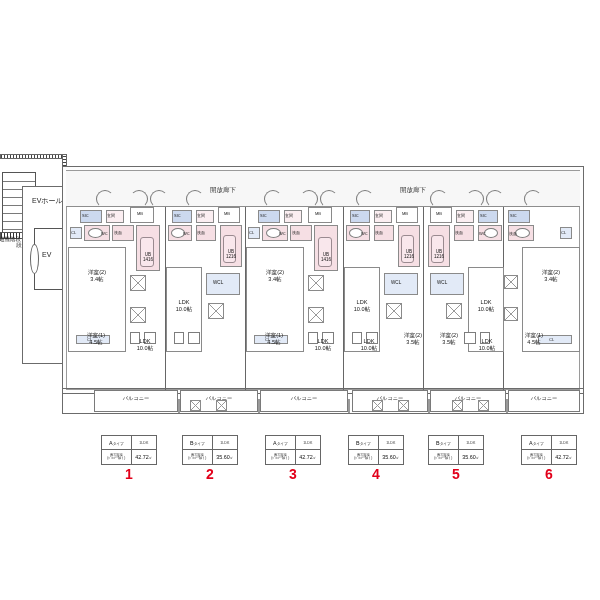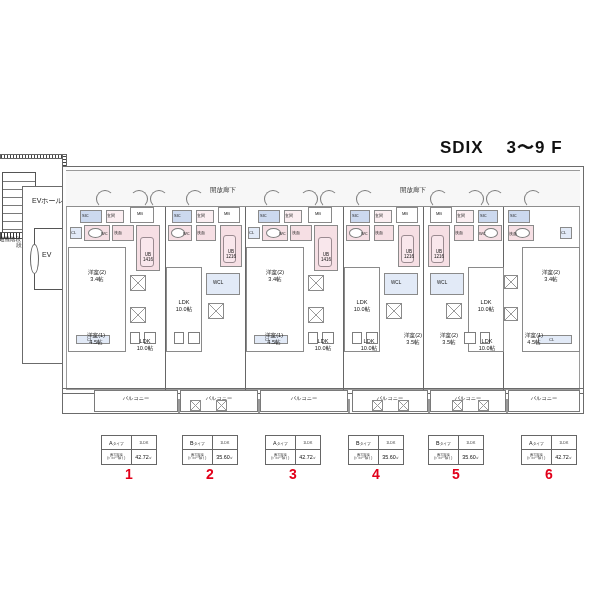--- a/index.html
+++ b/index.html
@@ -153,25 +153,20 @@
   .lg-num{
     position:absolute;top:466px;width:56px;text-align:center;
     font-size:14px;font-weight:bold;color:#e2001a;
   }
 </style>
 </head>
 <body>
 
 <div id="canvas">
 
-  <div class="title">
-    <span>SDIX</span>
-    &nbsp;&nbsp;
-    <span>3〜9 F</span>
-  </div>
 
   <div class="hatch-top"></div>
   <div class="hatch-side"></div>
 
   <div class="stair">
     <i style="top:8px"></i>
       <i style="top:16px"></i>
       <i style="top:24px"></i>
     <i style="top:32px"></i>
       <i style="top:40px"></i>

